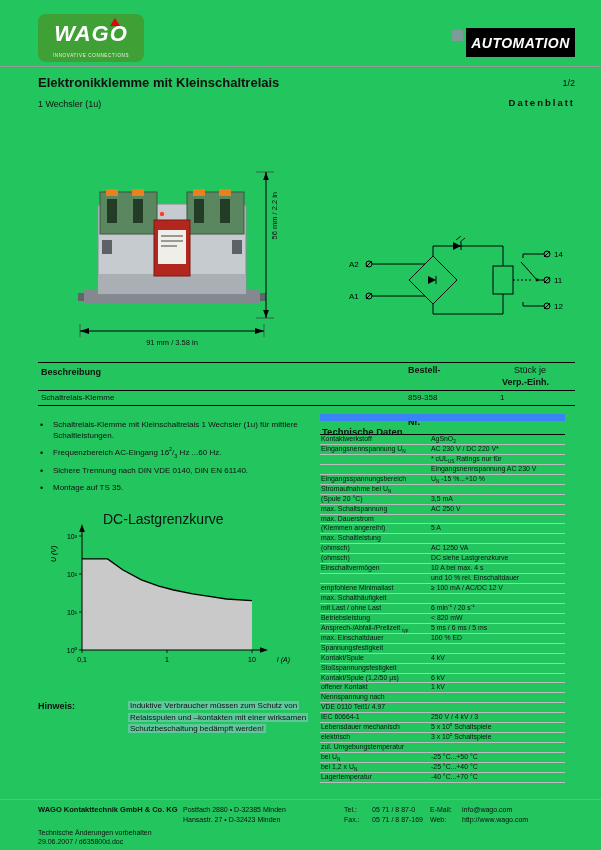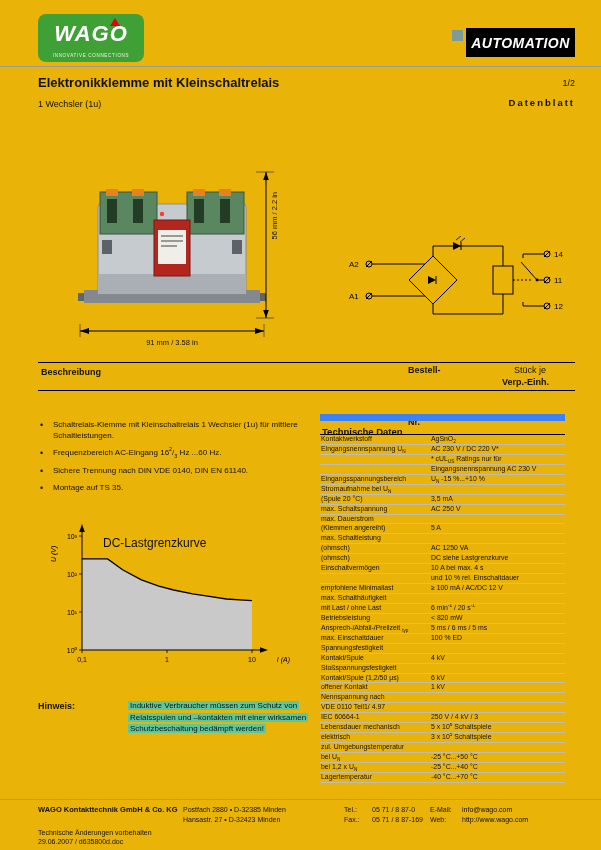--- a/index.html
+++ b/index.html
@@ -1,16 +1,16 @@
 <!DOCTYPE html>
 <html><head>
 <meta charset="utf-8">
 <style>
   html,body{margin:0;padding:0;background:#e8e8e8;}
-  .page{position:relative;width:601px;height:850px;background:#eab308;overflow:hidden;
+  .page{position:relative;width:601px;height:850px;background:#22c55e;overflow:hidden;
         font-family:"Liberation Sans",sans-serif;color:#111;}
   .abs{position:absolute;}
   sub,sup{font-size:0.68em;line-height:0;}
   .h-divider{height:1px;background:#9a9a9a;}
   .feat{display:flex;margin-bottom:7px;font-size:8px;line-height:10.5px;}
   .feat .dot{width:13px;flex:0 0 13px;font-size:9px;}
   .trow{display:flex;height:9.95px;box-sizing:border-box;border-bottom:1px solid #bcbcbc;
         font-size:6.9px;line-height:8.8px;overflow:hidden;}
   .trow .tl{width:110px;flex:0 0 110px;padding-left:1px;white-space:nowrap;}
   .trow .tv{flex:1;white-space:nowrap;}
@@ -129,20 +129,25 @@
   </svg>
 
   <div class="abs" style="left:38px;top:362px;width:537px;border-top:1px solid #000;">
     <div style="position:relative;height:27px;border-bottom:1px solid #000;">
       <span class="abs" style="left:3px;top:4px;font-weight:bold;font-size:9px;">Beschreibung</span>
       <span class="abs" style="left:370px;top:2px;font-weight:bold;font-size:9px;">Bestell-</span>
       <span class="abs" style="left:370px;top:14px;font-weight:bold;font-size:9px;margin-top:40px;">Nr.</span>
       <span class="abs" style="left:448px;top:2px;font-weight:normal;font-size:9px;margin-left:28px;">Stück je</span>
       <span class="abs" style="left:448px;top:14px;font-weight:bold;font-size:9px;margin-left:16px;">Verp.-Einh.</span>
     </div>
+    <div style="position:relative;height:14px;border-bottom:1px solid #000;">
+      <span class="abs" style="left:3px;top:2px;font-size:8px;">Schaltrelais-Klemme</span>
+      <span class="abs" style="left:370px;top:2px;font-size:8px;">859-358</span>
+      <span class="abs" style="left:462px;top:2px;font-size:8px;">1</span>
+    </div>
   </div>
 
   <div class="abs" style="left:40px;top:420px;width:270px;">
       <div class="feat">
         <span class="dot">•</span>
         <span>Schaltrelais-Klemme mit Kleinschaltrelais 1 Wechsler (1u) für mittlere Schaltleistungen.</span>
       </div>
       <div class="feat">
         <span class="dot">•</span>
         <span>Frequenzbereich AC-Eingang 16<sup>2</sup>/<sub>3</sub> Hz ...60 Hz.</span>
@@ -150,21 +155,21 @@
       <div class="feat">
         <span class="dot">•</span>
         <span>Sichere Trennung nach DIN VDE 0140, DIN EN 61140.</span>
       </div>
       <div class="feat">
         <span class="dot">•</span>
         <span>Montage auf TS 35.</span>
       </div>
     </div>
 
-  <div class="abs" style="left:64px;top:536px;font-size:12px;padding-left:39px;">DC-Lastgrenzkurve</div>
+  <div class="abs" style="left:64px;top:511px;font-size:14px;padding-left:39px;">DC-Lastgrenzkurve</div>
   <svg class="abs" style="left:42px;top:524px;" width="252" height="146" viewBox="0 0 252 146">
       <path d="M40.0 126 L40.0 34.9 L65.6 34.9 L80.6 45.7 L99.4 55.9 L116.8 62.1 L131.7 66.0 L150.6 69.9 L165.6 72.2 L184.4 75.0 L210.0 76.6 L210.0 126 Z" fill="#c9c9c9" stroke="none"></path>
       <path d="M40.0 34.9 L65.6 34.9 L80.6 45.7 L99.4 55.9 L116.8 62.1 L131.7 66.0 L150.6 69.9 L165.6 72.2 L184.4 75.0 L210.0 76.6" fill="none" stroke="#000" stroke-width="1.3"></path>
       <line x1="40" y1="126" x2="40" y2="4" stroke="#000" stroke-width="1"></line>
       <path d="M40 0 L37.2 8 L42.8 8 Z" fill="#000"></path>
       <line x1="40" y1="126" x2="222" y2="126" stroke="#000" stroke-width="1"></line>
       <path d="M226 126 L218 123.2 L218 128.8 Z" fill="#000"></path>
       <line x1="37" y1="126" x2="40" y2="126" stroke="#000" stroke-width="0.8"></line>
       <text x="35" y="128.5" text-anchor="end" font-size="7">10⁰</text>
       <line x1="37" y1="88" x2="40" y2="88" stroke="#000" stroke-width="0.8"></line>

